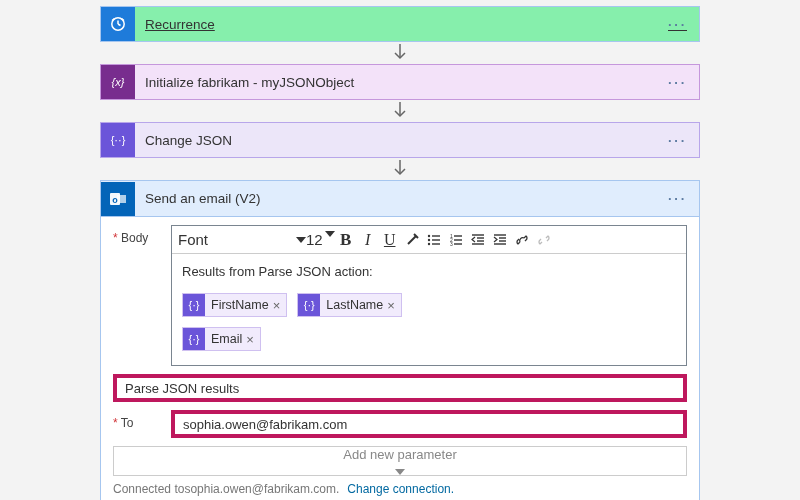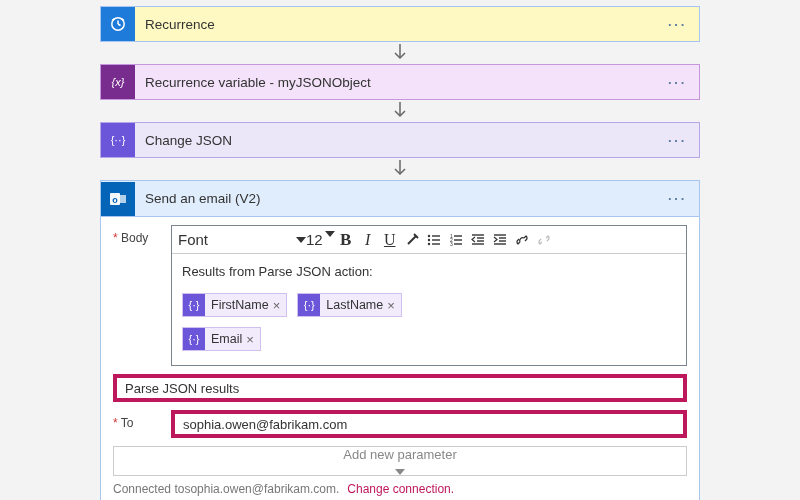--- a/index.html
+++ b/index.html
@@ -1,19 +1,19 @@
 <!DOCTYPE html>
 <html><head>
 <meta charset="utf-8">
 <style>
   * { box-sizing: border-box; font-family: "Segoe UI", Arial, sans-serif; }
   body { margin: 0; background: #f3f3f3; font-size: 13px; color: #333; }
   .canvas { width: 800px; height: 500px; margin: 0; padding: 6px 20px 10px 20px; position: relative; }
   .step { border: 1px solid; display: flex; align-items: center; height: 36px; margin: 0 80px; }
-  .step.recurrence { background: #fef9c3; border-color: #a6c6ef; }
+  .step.recurrence { background: #86efac; border-color: #a6c6ef; text-decoration: underline; }
   .step.init { background: #f3e2f9; border-color: #c597dc; }
   .step.parse { background: #ece6f9; border-color: #b8a6ea; }
   .step-icon { width: 34px; height: 34px; display: flex; align-items: center; justify-content: center; color: #fff; }
   .recurrence .step-icon { background: #1e7bda; }
   .init .step-icon { background: #782D8E; }
   .parse .step-icon { background: #6b55d9; }
   .step-title { flex: 1; padding-left: 10px; font-size: 13.5px; color: #333; }
   .step-menu { padding: 0 12px; color: #5b7aa0; letter-spacing: 2px; font-weight: bold; cursor: pointer; }
   .arrow { display: flex; justify-content: center; align-items: center; height: 22px; }
   .arrow svg { display: block; }
@@ -38,21 +38,21 @@
   .editor-body { padding: 10px 10px 14px 10px; min-height: 100px; }
   .editor-text { font-size: 13px; margin-bottom: 14px; color: #333; }
   .tokens { display: flex; flex-wrap: wrap; gap: 10px; }
   .tokens-row2 { margin-top: 10px; }
   .token { display: inline-flex; align-items: center; background: #f1ebfc; border: 1px solid #cfc0f0; height: 24px; font-size: 12.5px; cursor: pointer; }
   .token-icon { width: 22px; height: 22px; background: #6b55d9; color: #fff; display: flex; align-items: center; justify-content: center; margin-right: 6px; font-size: 11px; }
   .token-x { padding: 0 6px 0 4px; color: #666; cursor: pointer; font-size: 13px; }
   .text-input { width: 100%; height: 28px; border: 4px solid #be185d; padding: 0 8px; font-size: 13px; color: #333; }
   .param-row { border: 1px solid #ccc; height: 30px; display: flex; align-items: center; justify-content: space-between; padding: 0 10px; color: #888; margin: 4px 12px 0 12px; cursor: pointer; flex-direction: column; }
   .footer { display: flex; align-items: flex-end; padding: 6px 12px 8px 12px; font-size: 12px; color: #777; }
-  .footer a { color: #be185d; text-decoration: none; margin-left: 8px; cursor: pointer; }
+  .footer a { color: #0369a1; text-decoration: none; margin-left: 8px; cursor: pointer; }
   .chev { width:0;height:0;border-left:5px solid transparent;border-right:5px solid transparent;border-top:6px solid #333;display:inline-block;}
   .chev.light { border-top-color: #888; }
   svg { overflow: visible; }
 </style>
 </head>
 <body>
 
 <div class="canvas">
 
   <div class="step recurrence">
@@ -74,21 +74,21 @@
         <polyline points="3,10 8,15 13,10" fill="none" stroke="#666" stroke-width="1.5"></polyline>
       </svg>
   </div>
 
   <div class="step init">
     <div class="step-icon">
       <svg width="16" height="16" viewBox="0 0 16 16">
           <text x="8" y="12" text-anchor="middle" fill="#fff" font-size="11" font-style="italic" font-family="Georgia">{x}</text>
         </svg>
     </div>
-    <div class="step-title">Recurrence variable - myJSONObject</div>
+    <div class="step-title">Initialize fabrikam - myJSONObject</div>
     <div class="step-menu">···</div>
   </div>
 
   <div class="arrow">
     <svg width="16" height="20">
         <line x1="8" y1="1" x2="8" y2="14" stroke="#666" stroke-width="1.5"></line>
         <polyline points="3,10 8,15 13,10" fill="none" stroke="#666" stroke-width="1.5"></polyline>
       </svg>
   </div>
 

